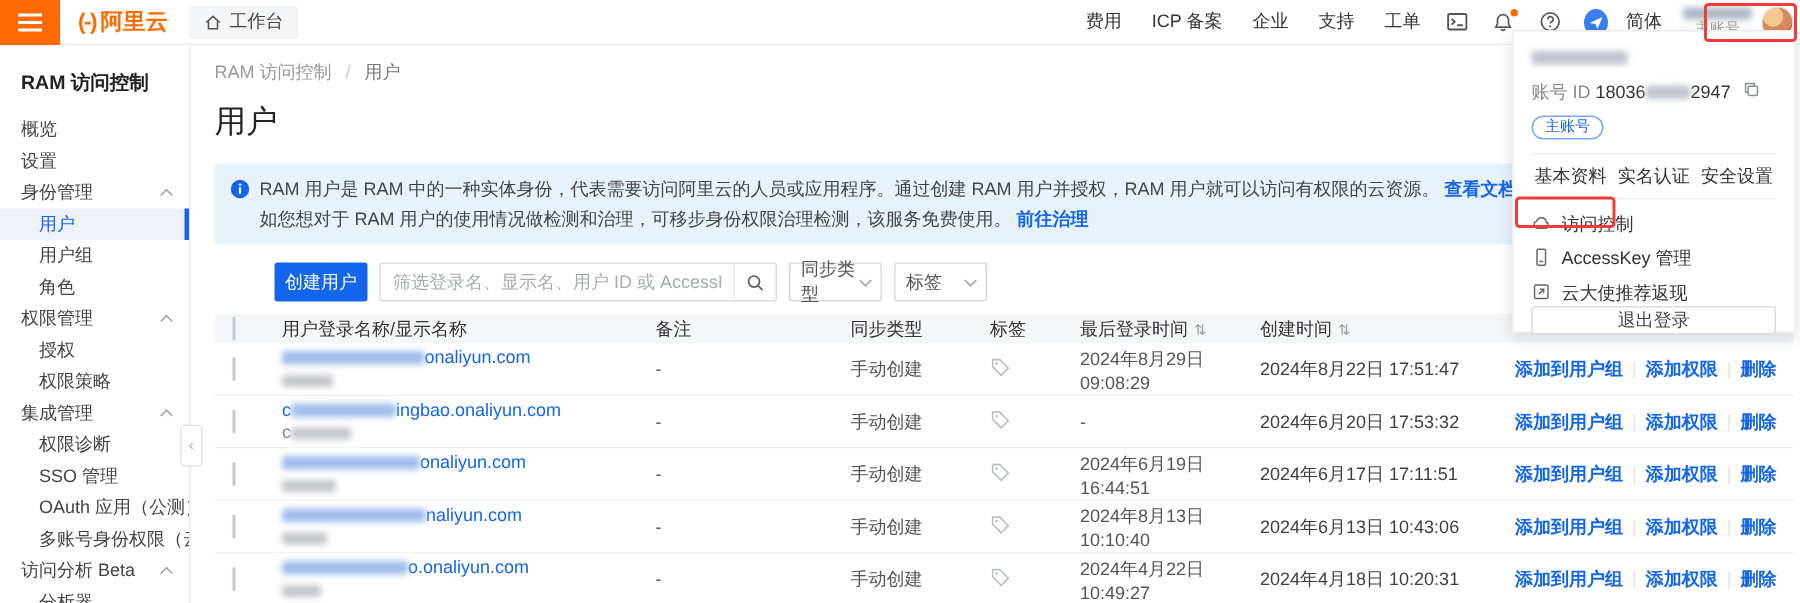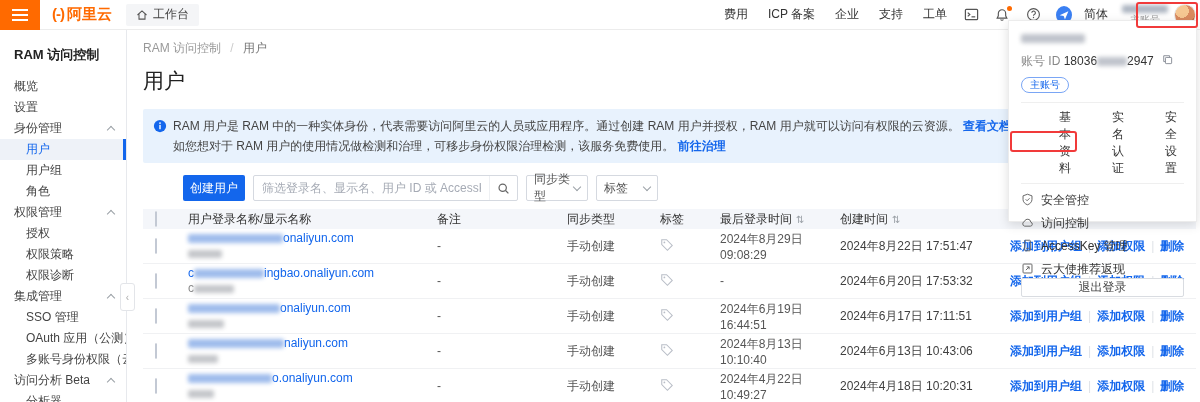--- a/index.html
+++ b/index.html
@@ -121,21 +121,21 @@
   .p-name .blur { width:64px; height:9px; background:#c0c4cc; }
   .p-id { color:#888; margin-bottom:7px; white-space:nowrap; }
   .p-id b { color:#333; font-weight:normal; }
   .p-id .blur { width:30px; background:#c0c4cc; }
   .p-id .copy-ic { color:#8a9099; margin-left:5px; cursor:pointer; }
   .p-badge { display:inline-block; border:1px solid #7aa6f5; color:#1366ec; border-radius:9px;
     font-size:10px; line-height:14px; padding:0 8px; margin-bottom:9px; align-self:flex-start;
     cursor:pointer; }
   .p-tabs { display:flex; justify-content:space-between; border-top:1px solid #efefef;
     border-bottom:1px solid #efefef; padding:6px 2px; margin-bottom:8px; }
-  .p-tabs span { cursor:pointer; color:#333;margin-left:36px; }
+  .p-tabs span { cursor:pointer; color:#333; }
   .p-menu { display:flex; flex-direction:column; gap:6px; }
   .p-menu .pm-item { display:flex; align-items:center; gap:7px; height:17px; color:#333;
     cursor:pointer; }
   .p-menu .pm-item svg { flex:none; }
   .logout-btn { margin-top:auto; height:26px; border:1px solid #d9dce1; border-radius:2px;
     background:#fff; color:#444; font-size:12px; cursor:pointer; width:100%; }
 
   .red-box { position:absolute; border:2px solid #f13a3a; border-radius:3px; z-index:60;
     pointer-events:none; }
   #red-account { left:1136px; top:2px; width:62px; height:26px; }
@@ -235,26 +235,26 @@
           <div class="sb-item group">
             <span>权限管理</span>
             <i class="caret-up"></i>
           </div>
           <div class="sb-item lvl1">
             <span>授权</span>
           </div>
           <div class="sb-item lvl1">
             <span>权限策略</span>
           </div>
-          <div class="sb-item lvl1">
-            <span>权限诊断</span>
-          </div>
           <div class="sb-item group">
             <span>集成管理</span>
             <i class="caret-up"></i>
+          </div>
+          <div class="sb-item lvl1">
+            <span>权限诊断</span>
           </div>
           <div class="sb-item lvl1">
             <span>SSO 管理</span>
           </div>
           <div class="sb-item lvl1">
             <span>OAuth 应用（公测）</span>
           </div>
           <div class="sb-item lvl1">
             <span>多账号身份权限（云 SSO）</span>
           </div>
@@ -427,27 +427,20 @@
     </div>
     <span class="p-badge">主账号</span>
     <div class="p-tabs" id="p-tabs">
         <span>基本资料</span>
         <span>实名认证</span>
         <span>安全设置</span>
       </div>
     <div class="p-menu" id="p-menu">
         <div class="pm-item">
           <span><svg width="13" height="13" viewBox="0 0 16 16" fill="none" stroke="#666" stroke-width="1.2">
-              <path d="M8 1.5 13.5 3.5V8c0 3-2.5 5.5-5.5 6.5C5 13.5 2.5 11 2.5 8V3.5z"></path>
-              <path d="M5.8 7.8 7.5 9.5l3-3"></path>
-            </svg></span>
-          <span>安全管控</span>
-        </div>
-        <div class="pm-item">
-          <span><svg width="13" height="13" viewBox="0 0 16 16" fill="none" stroke="#666" stroke-width="1.2">
               <path d="M4.5 12.5h7a2.5 2.5 0 0 0 .6-4.9A4 4 0 0 0 4.3 6.7a3 3 0 0 0 .2 5.8z"></path>
             </svg></span>
           <span>访问控制</span>
         </div>
         <div class="pm-item">
           <span><svg width="13" height="13" viewBox="0 0 16 16" fill="none" stroke="#666" stroke-width="1.2">
               <rect x="4.5" y="1.5" width="7" height="13" rx="1"></rect>
               <path d="M6.5 11.5h3"></path>
             </svg></span>
           <span>AccessKey 管理</span>

